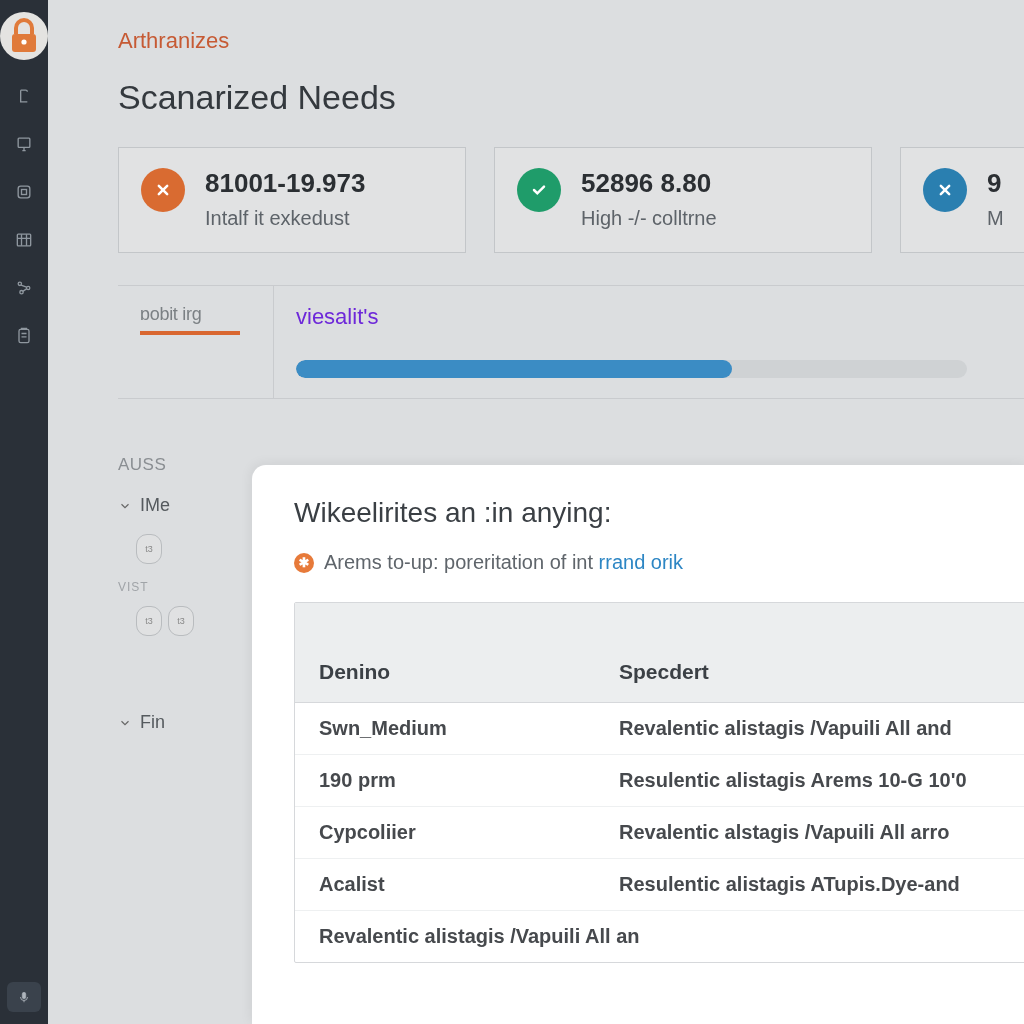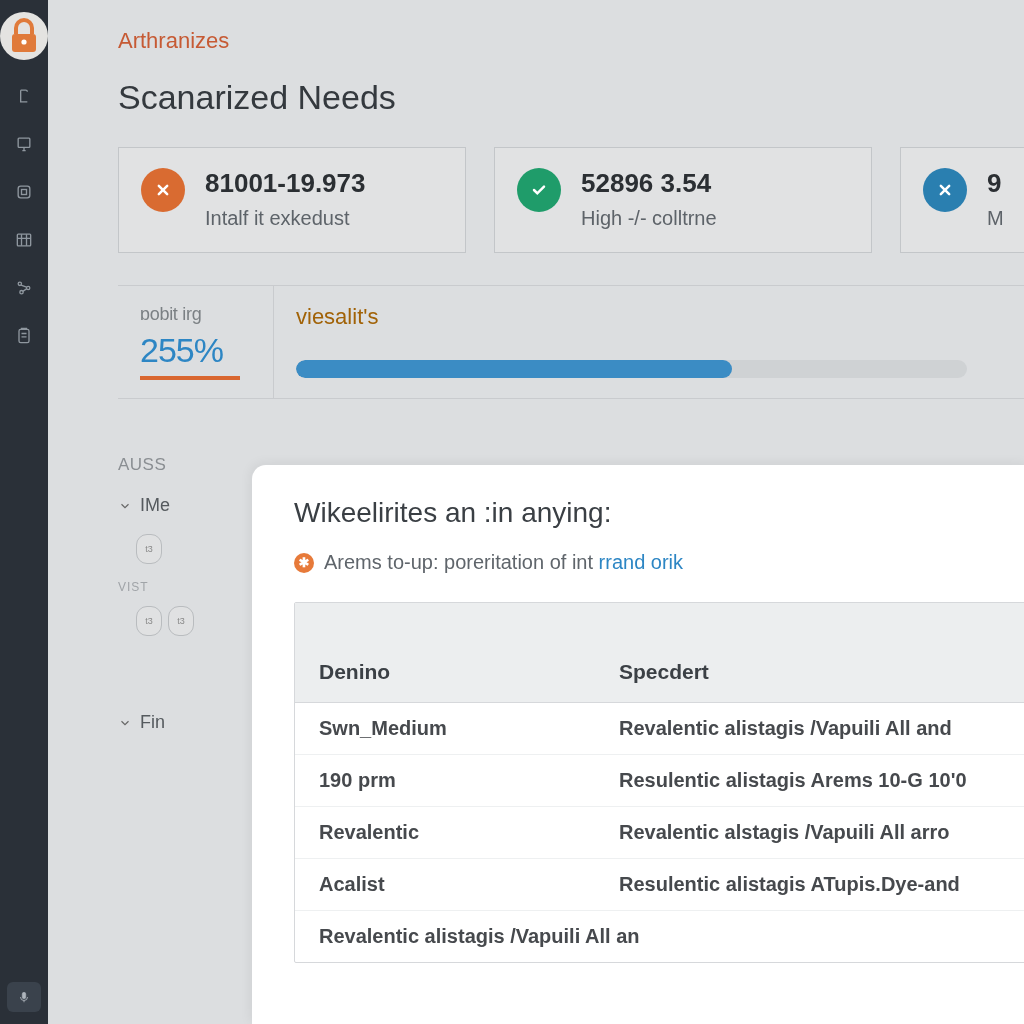--- a/index.html
+++ b/index.html
@@ -26,21 +26,21 @@
   .badge svg { width: 20px; height: 20px; stroke: #fff; fill: none; stroke-width: 3; stroke-linecap: round; }
   .card-val { font-size: 26px; font-weight: 700; color: #2b2f33; margin-bottom: 8px; white-space: nowrap; }
   .card-sub { font-size: 20px; color: #5d6369; white-space: nowrap; }
   .stats-row { display: flex; margin-top: 32px; border-top: 1px solid #c9cbce; border-bottom: 1px solid #c9cbce; }
   .stat-cell { padding: 18px 22px 14px 22px; }
   .stat-cell:first-child { border-right: 1px solid #c9cbce; width: 156px; }
   .stat-label { font-size: 18px; color: #7b8084; margin-bottom: 6px; letter-spacing: -0.3px; }
   .stat-val { font-size: 34px; color: #2d86c4; font-weight: 400; letter-spacing: -1px; }
   .stat-underline { height: 4px; width: 100px; background: #d96730; margin-top: 6px; }
   .progress-wrap { flex:1; padding: 18px 60px 20px 22px; }
-  .progress-label { font-size: 22px; color: #a16207; margin-bottom: 30px; }
+  .progress-label { font-size: 22px; color: #6d28d9; margin-bottom: 30px; }
   .progress-bar { height: 18px; width: 100%; background: #cfd2d4; border-radius: 10px; overflow: hidden; }
   .progress-fill { height: 100%; width: 65%; background: #3b8cc4; border-radius: 10px; }
   .section-label { font-size: 17px; color: #8a8e92; margin: 56px 0 20px 0; letter-spacing: 0.5px; }
   .left-acc { font-size: 18px; color: #555a5e; }
   .acc-item { display:flex; align-items:center; gap:8px; margin-bottom: 18px; }
   .chev { width: 14px; height: 14px; }
   .mini { display:flex; gap:6px; margin-left: 18px; margin-bottom: 16px; }
   .mini-box { width: 26px; height: 30px; border:1px solid #b9bcbf; border-radius:11px; background:#e0e1e2; font-size:9px; color:#888; display:flex; align-items:center; justify-content:center; }
   .small-label { font-size: 12px; color:#a0a4a8; margin-left:0; margin-bottom:12px; letter-spacing:1px;}
   .panel { position: absolute; top: 465px; left: 204px; right: 0; bottom: 0; background: #fff; border-top-left-radius: 14px; padding: 32px 0 0 42px; box-shadow: -2px -2px 12px rgba(0,0,0,0.06); }
@@ -131,41 +131,40 @@
           <div class="card-sub">Intalf it exkedust</div>
         </div>
       </div>
       <div class="card card1">
         <div class="badge badge-check">
             <svg viewBox="0 0 24 24">
               <path d="M6 12 L10 16 L18 8"></path>
             </svg>
           </div>
         <div>
-          <div class="card-val">52896 3.54</div>
+          <div class="card-val">52896 8.80</div>
           <div class="card-sub">High -/- colltrne</div>
         </div>
       </div>
       <div class="card card2">
         <div class="badge badge-x2">
             <svg viewBox="0 0 24 24">
               <path d="M7 7 L17 17 M17 7 L7 17"></path>
             </svg>
           </div>
         <div>
           <div class="card-val">9</div>
           <div class="card-sub">M</div>
         </div>
       </div>
     </div>
 
     <div class="stats-row">
       <div class="stat-cell">
         <div class="stat-label">ɒobit irg</div>
-        <div class="stat-val">255%</div>
         <div class="stat-underline"></div>
       </div>
       <div class="progress-wrap">
         <div class="progress-label">viesalit's</div>
         <div class="progress-bar">
           <div class="progress-fill"></div>
         </div>
       </div>
     </div>
 
@@ -210,21 +209,21 @@
         </div>
         <div class="trow">
           <div class="td col0">Swn_Medium</div>
           <div class="td col1">Revalentic alistagis /Vapuili All and </div>
         </div>
         <div class="trow">
           <div class="td col0">190 prm</div>
           <div class="td col1">Resulentic alistagis Arems 10-G 10'0</div>
         </div>
         <div class="trow">
-          <div class="td col0">Revalentic</div>
+          <div class="td col0">Cypcoliier</div>
           <div class="td col1">Revalentic alstagis /Vapuili All arro </div>
         </div>
         <div class="trow">
           <div class="td col0">Acalist</div>
           <div class="td col1">Resulentic alistagis ATupis.Dye-and </div>
         </div>
         <div class="trow">
           <div class="td col1">Revalentic alistagis /Vapuili All an</div>
         </div>
       </div>

